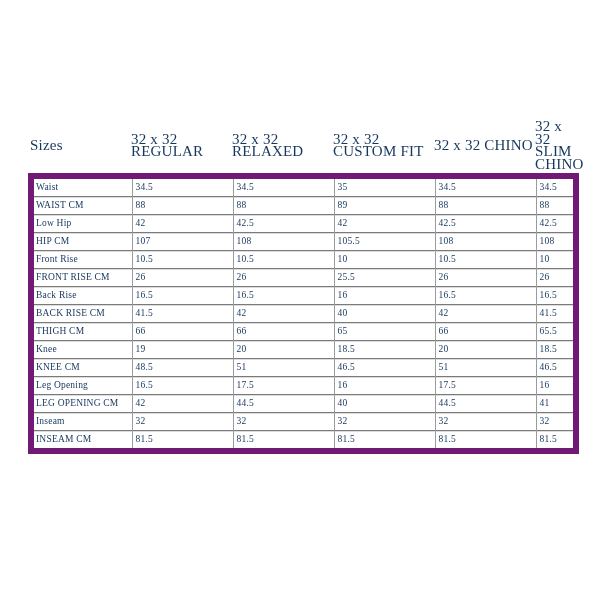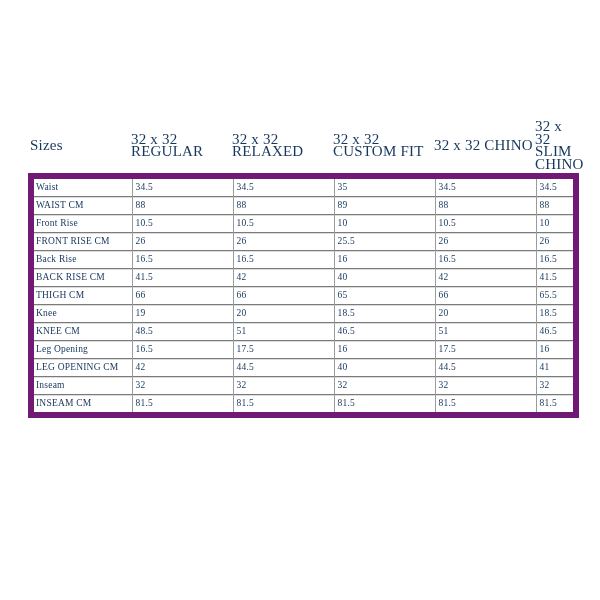--- a/index.html
+++ b/index.html
@@ -110,20 +110,36 @@
         </tr>
         <tr>
           <td>WAIST CM</td>
           <td>88</td>
           <td>88</td>
           <td>89</td>
           <td>88</td>
           <td>88</td>
         </tr>
         <tr>
+          <td>Low Hip</td>
+          <td>42</td>
+          <td>42.5</td>
+          <td>42</td>
+          <td>42.5</td>
+          <td>42.5</td>
+        </tr>
+        <tr>
+          <td>HIP CM</td>
+          <td>107</td>
+          <td>108</td>
+          <td>105.5</td>
+          <td>108</td>
+          <td>108</td>
+        </tr>
+        <tr>
           <td>Front Rise</td>
           <td>10.5</td>
           <td>10.5</td>
           <td>10</td>
           <td>10.5</td>
           <td>10</td>
         </tr>
         <tr>
           <td>FRONT RISE CM</td>
           <td>26</td>

